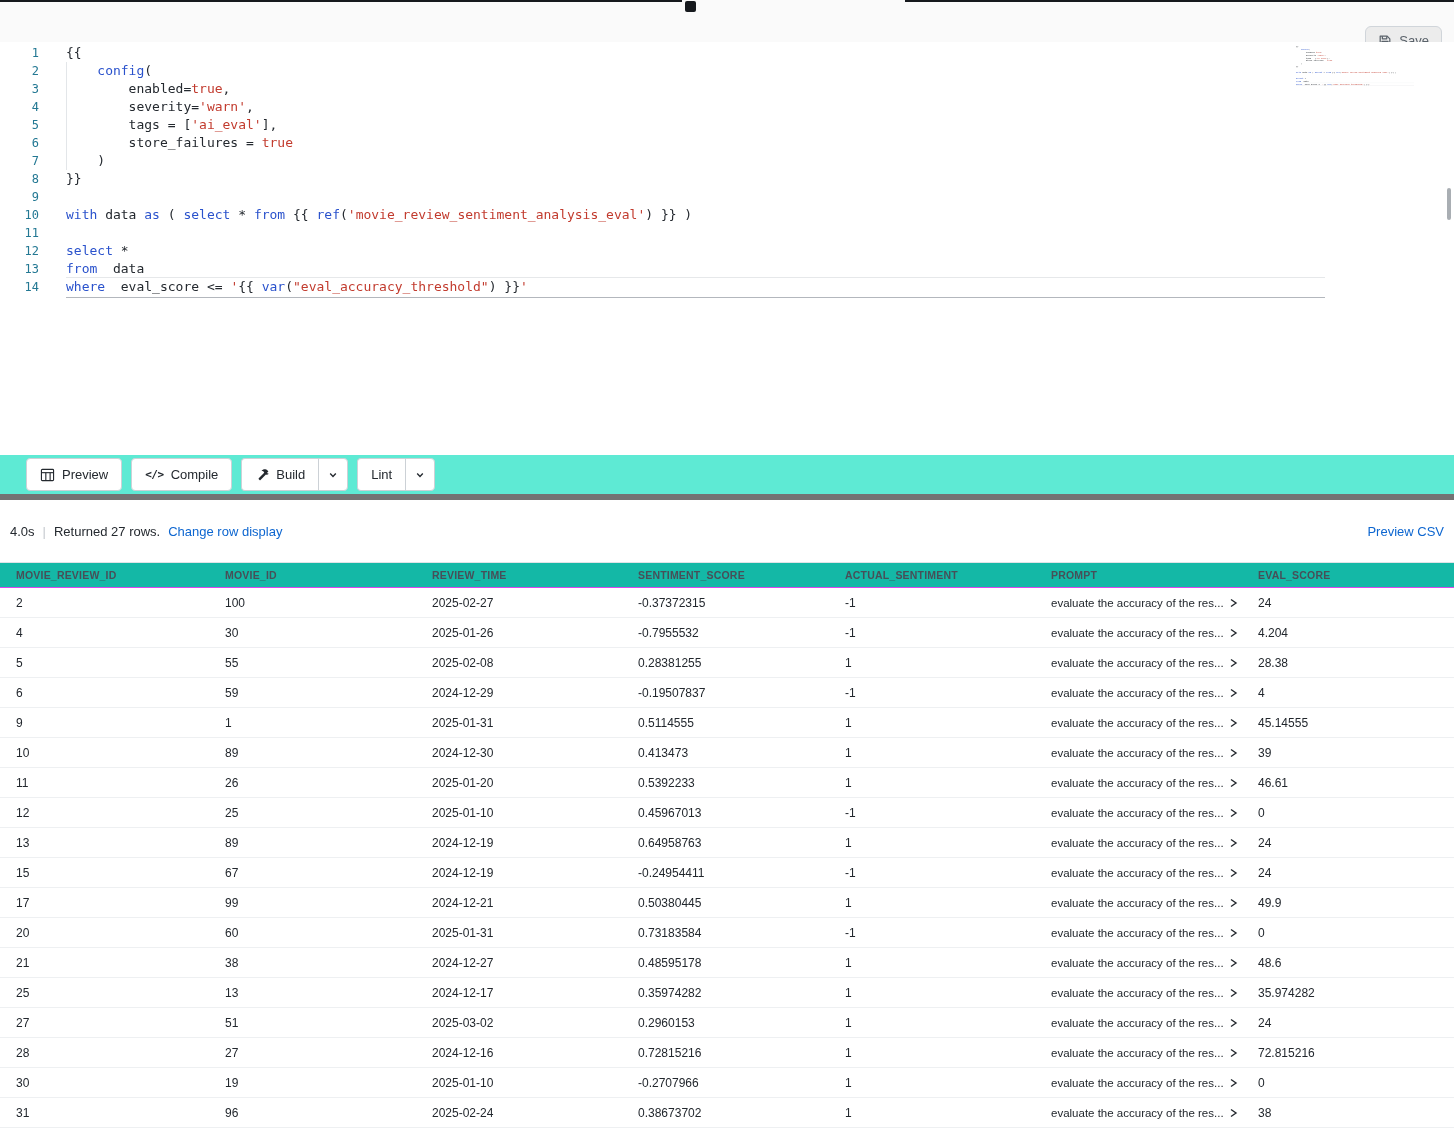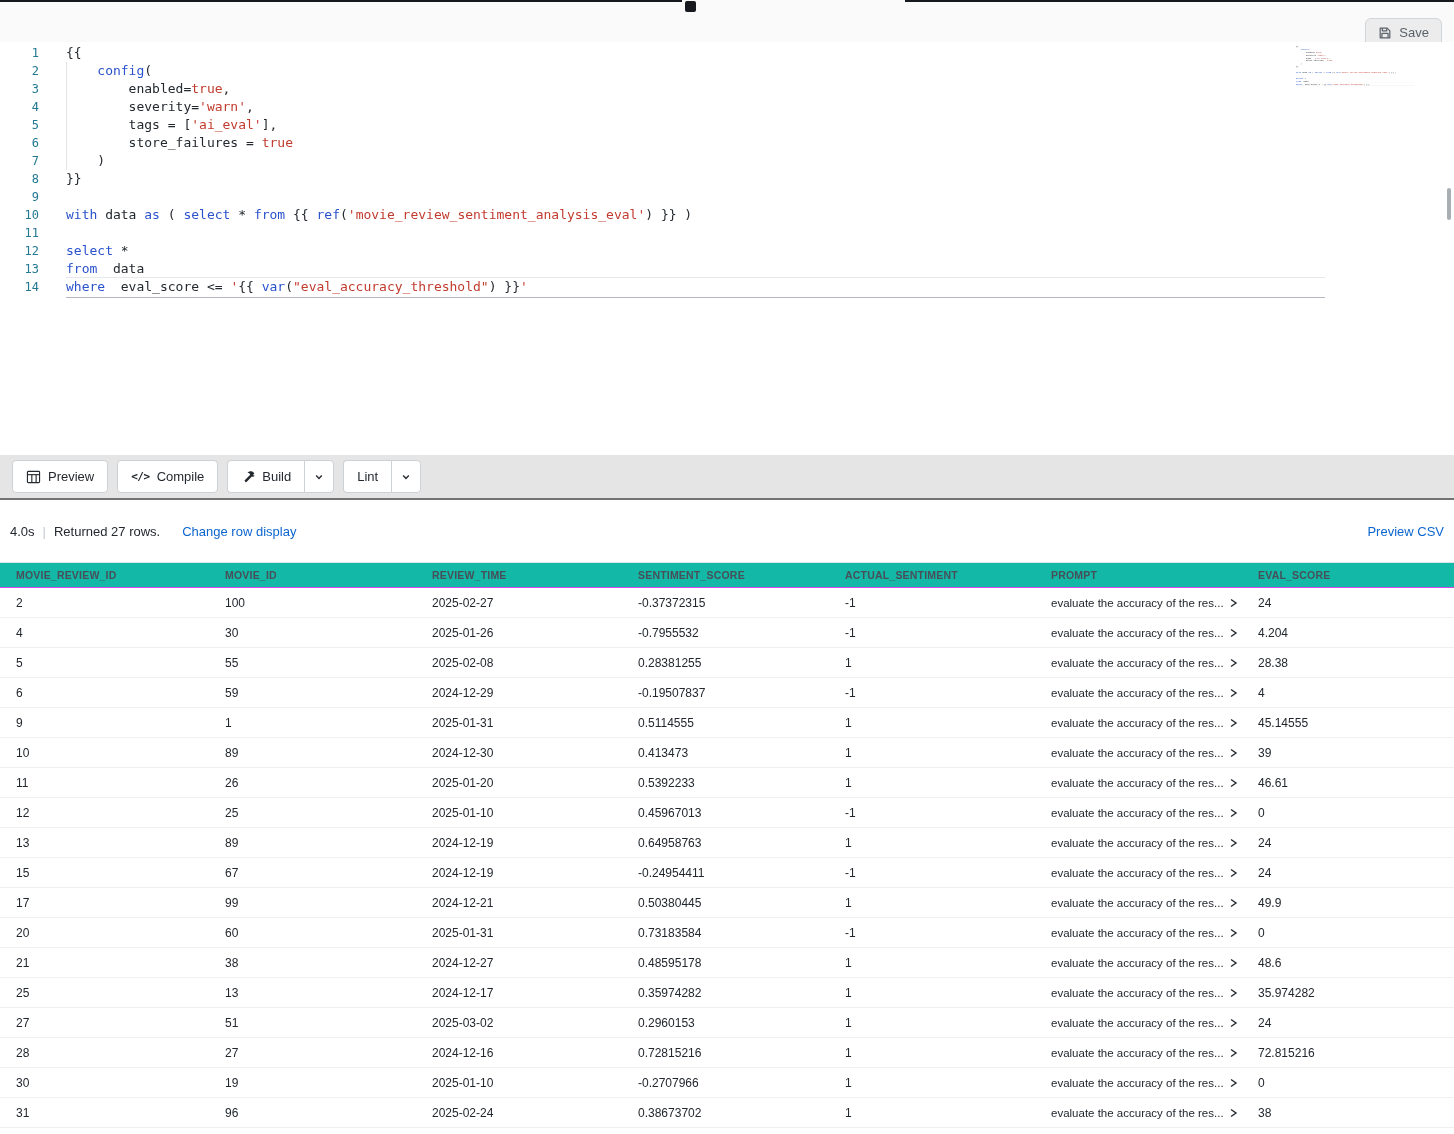--- a/index.html
+++ b/index.html
@@ -11,21 +11,21 @@
   .top-line { position:absolute; top:0; height:2px; background:#16191d; }
   .top-line.a { left:0; width:682px; }
   .top-line.b { left:905px; right:0; }
   .tab-glyph { position:absolute; left:685px; top:1px; width:11px; height:11px;
     background:#16191d; border-radius:2px; }
   .breadcrumb { position:absolute; left:16px; top:8px; height:34px; display:flex;
     align-items:center; gap:6px; font-size:12.5px; }
   .crumb-folder { color:#57606a; cursor:pointer; }
   .crumb-sep { color:#8c949c; }
   .crumb-file { color:#24292f; }
-  .save-btn { position:absolute; right:12px; top:18px; height:29px; padding:0 12px;
+  .save-btn { position:absolute; right:12px; top:26px; height:29px; padding:0 12px;
     display:inline-flex; align-items:center; gap:7px; background:#ececec;
     border:1px solid #d0d5da; border-radius:6px; font-size:13px; color:#5a626a;
     font-family:inherit; cursor:pointer; }
 
   
   .editor { position:relative; height:413px; background:#fff; }
   .gutter { position:absolute; left:0; top:2px; width:44px; text-align:right;
     padding-right:5px; font-family:"DejaVu Sans Mono",monospace; font-size:12px;
     line-height:18px; color:#237893; }
   .ln { height:18px; }
@@ -42,22 +42,22 @@
     background:#e3e6e9; }
   .minimap { position:absolute; right:40px; top:3px; width:118px; height:120px;
     overflow:hidden; pointer-events:auto; }
   .mini-scale { transform:scale(0.16); transform-origin:0 0;
     font-family:"DejaVu Sans Mono",monospace; font-size:13px; line-height:18px;
     white-space:pre; }
   .scroll-thumb { position:absolute; right:3px; top:146px; width:4px; height:32px;
     background:#9aa0a6; border-radius:2px; opacity:.85; }
 
   
-  .toolbar { height:45px; display:flex; align-items:stretch; padding-left:12px;
-    border-bottom:2px solid #737373; background:#e5e5e5; }
+  .toolbar { height:45px; display:flex; align-items:stretch; padding-left:26px;
+    border-bottom:6px solid #737373; background:#5eead4; }
   .btn-group { display:flex; align-items:center; gap:9px; }
   .btn { display:inline-flex; align-items:center; gap:7px; height:33px; padding:0 13px;
     background:#fff; border:1px solid #ccd1d6; border-radius:4px; font-size:13px;
     color:#24292f; font-family:inherit; cursor:pointer; }
   .split { display:inline-flex; }
   .split .btn.main { border-radius:4px 0 0 4px; border-right:none; }
   .split .btn.caret { border-radius:0 4px 4px 0; padding:0 9px; }
   .code-glyph { font-family:"DejaVu Sans Mono",monospace; font-size:11px;
     font-weight:bold; letter-spacing:-0.5px; }
   .tabs { display:flex; margin-left:28px; }
@@ -65,21 +65,21 @@
     color:#57606a; cursor:pointer; position:relative; }
   .tab.active { color:#1c2024; }
   .tab.active::after { content:""; position:absolute; left:0; right:0; bottom:-1px;
     height:2px; background:#21262b; }
 
   
   .statusbar { height:62px; display:flex; align-items:center; padding:0 10px;
     font-size:13px; color:#24292f; }
   .pipe { color:#c4c9ce; margin:0 8px; }
   .link { color:#0d66d0; cursor:pointer; text-decoration:none; }
-  .change-link { margin-left:22px; }
+  .change-link { margin-left:8px; }
   .dl-link { margin-left:auto; }
 
   
   .results-table { border-top:1px solid #dfe3e7; }
   .thead, .trow { display:grid;
     grid-template-columns:225px 207px 206px 207px 206px 207px 1fr; align-items:center; }
   .thead { height:25px; background:#14b8a6; border-bottom:1px solid #d946ef;
     font-size:10.5px; font-weight:700; color:#474f58; letter-spacing:.2px; }
   .thead > div:first-child, .trow > div:first-child { padding-left:16px; }
   .trow { height:30px; border-bottom:1px solid #eef0f2; font-size:12px; color:#22272d;

